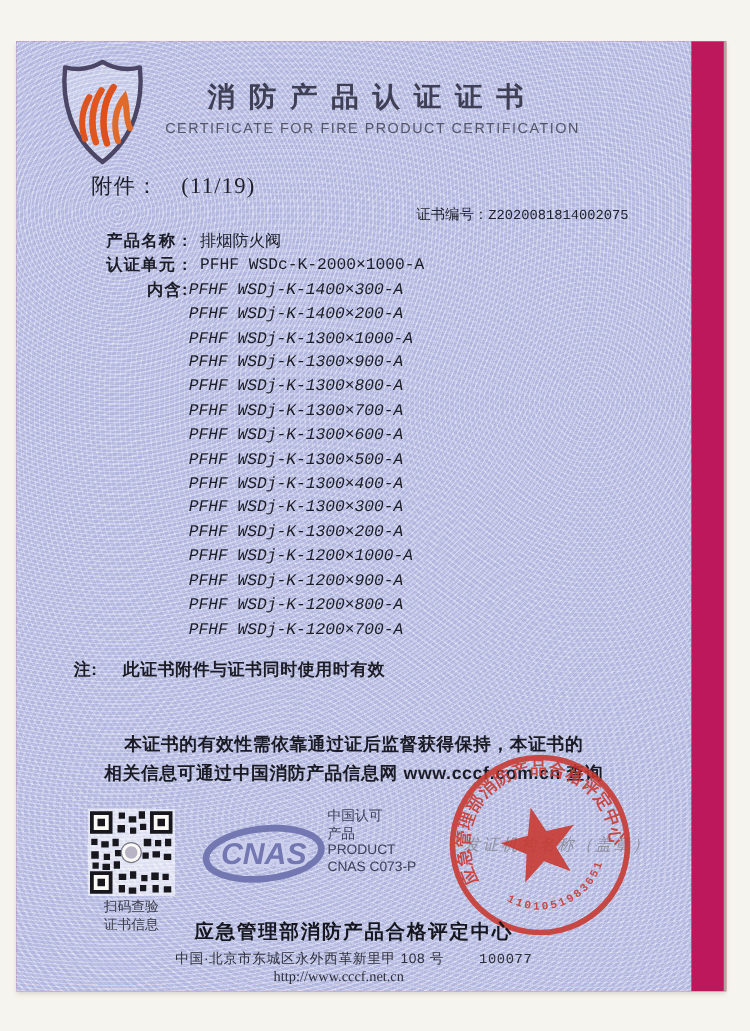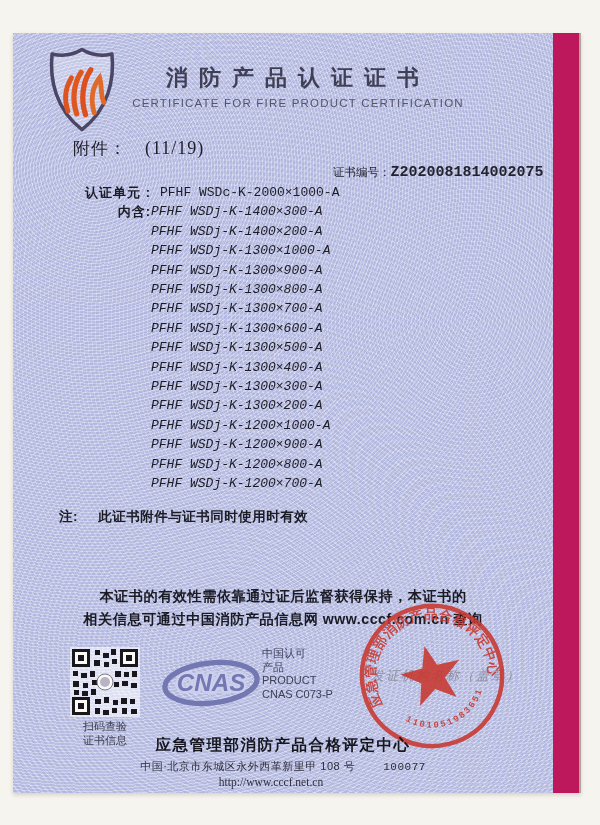--- a/index.html
+++ b/index.html
@@ -32,21 +32,21 @@
     position:absolute;left:60px;right:30px;top:64px;text-align:center;
     font-size:11.5px;letter-spacing:1.2px;color:#55556a;
   }
   .attachment{
     position:absolute;left:60px;top:104px;font-size:17px;color:#1f1f2b;letter-spacing:1px;
   }
   .attachment .att-val{margin-left:18px;font-family:"Liberation Serif","DejaVu Serif",serif;font-size:18px;}
   .certno{
     position:absolute;left:320px;top:131px;font-size:11.5px;color:#23232f;
   }
-  .certno .mono{font-family:"Liberation Mono","DejaVu Sans Mono",monospace;font-size:15px;font-weight:bold;}
+  .certno .mono{font-family:"Liberation Mono","DejaVu Sans Mono",monospace;font-size:11px;}
   .info{
     position:absolute;left:46px;top:150px;width:460px;
     font-size:13px;color:#1c1c26;
   }
   .row{display:flex;line-height:19.4px;}
   .lbl{width:92px;text-align:right;font-weight:bold;letter-spacing:1px;flex:0 0 92px;}
   .val{margin-left:9px;}
   .mono{font-family:"Liberation Mono","DejaVu Sans Mono",monospace;}
   .model-list{margin:0;padding:0;list-style:none;font-style:italic;}
   .model-list li{line-height:19.4px;}
@@ -104,20 +104,24 @@
 
     <div class="attachment">
       <span>附件：</span><span class="att-val">(11/19)</span>
     </div>
 
     <div class="certno">
       <span>证书编号：</span><span class="mono">Z2020081814002075</span>
     </div>
 
     <div class="info">
+      <div class="row">
+        <span class="lbl">产品名称 :</span>
+        <span class="val">排烟防火阀</span>
+      </div>
       <div class="row">
         <span class="lbl">认证单元 :</span>
         <span class="val mono">PFHF WSDc-K-2000×1000-A</span>
       </div>
       <div class="row">
         <span class="lbl">内含:</span>
         <ul class="model-list val">
 
         <li class="mono">PFHF WSDj-K-1400×300-A</li>
             <li class="mono">PFHF WSDj-K-1400×200-A</li>

